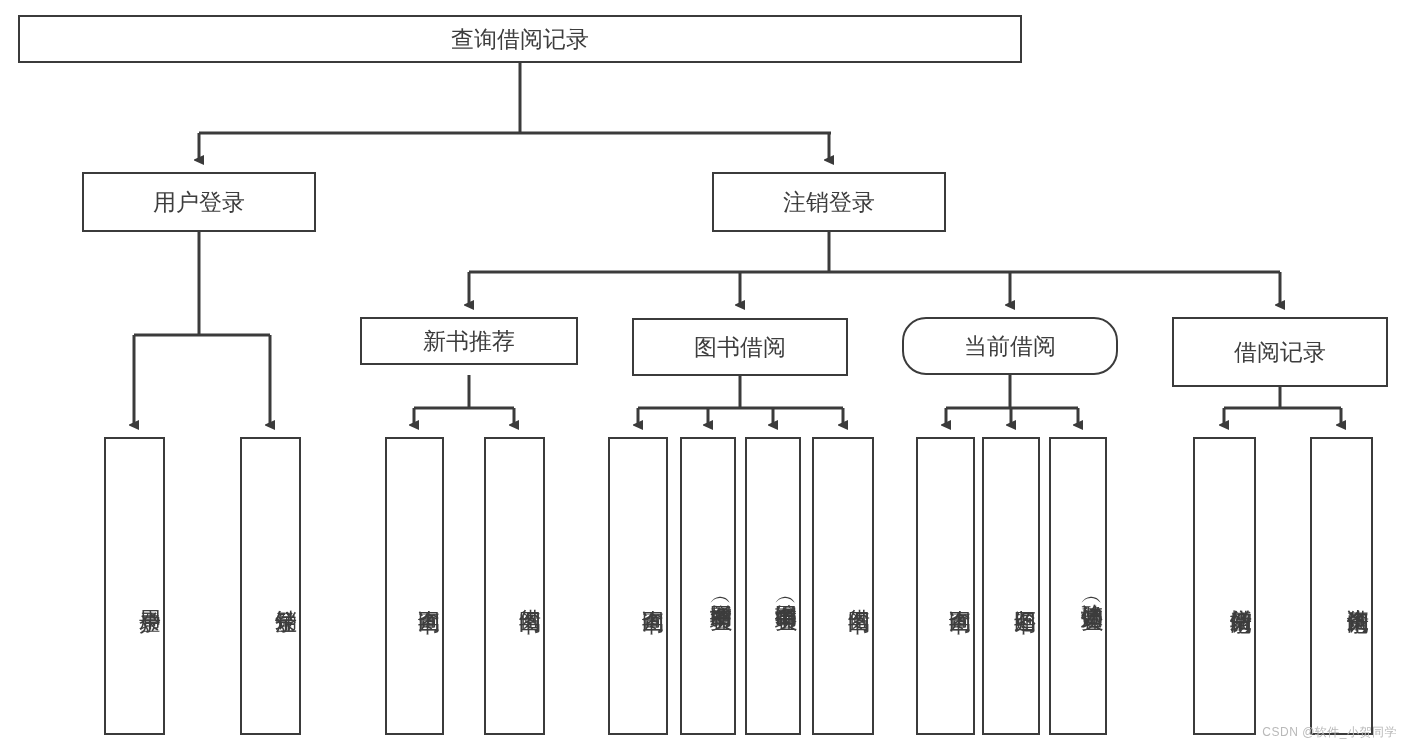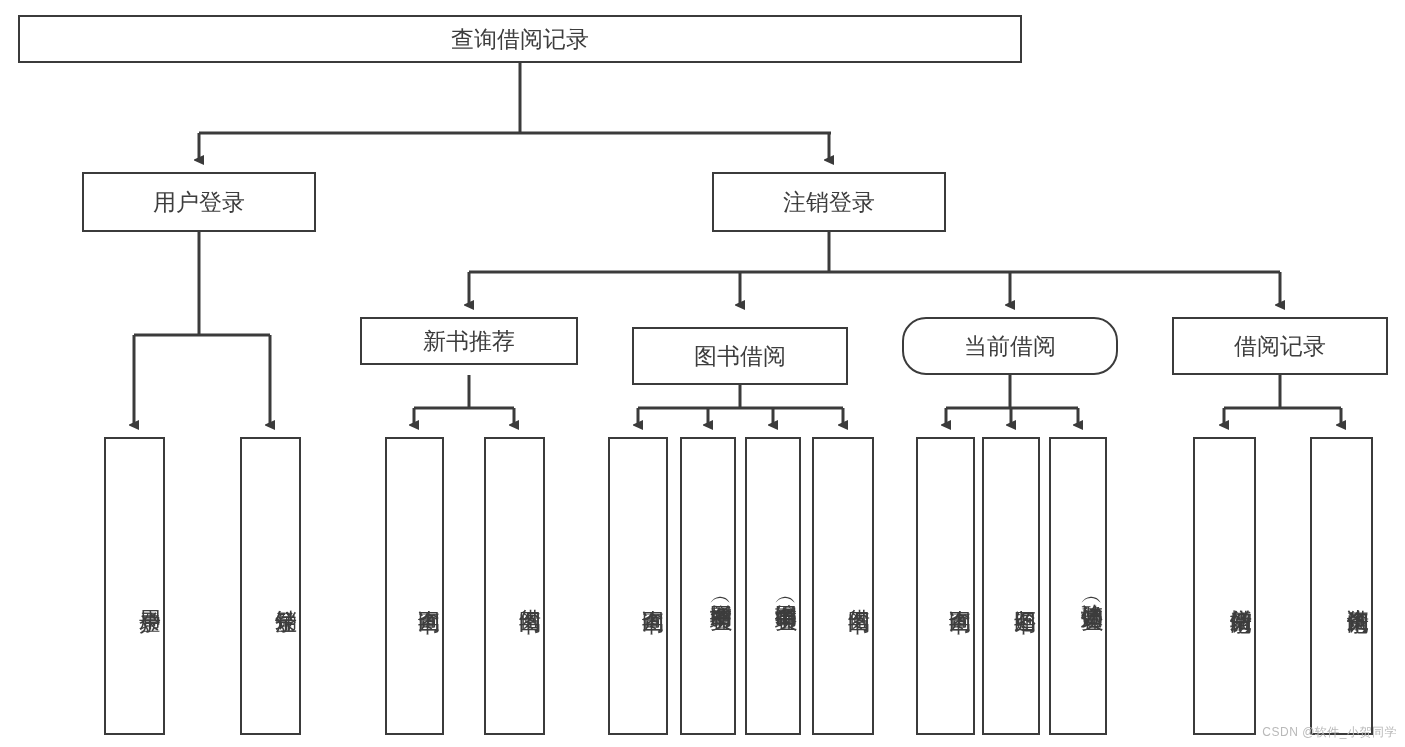--- a/index.html
+++ b/index.html
@@ -119,23 +119,23 @@
       <path d="M1341,408 L1341,425" marker-end="url(#arrow)"></path>
     </g>
   </svg>
 
   <div class="node root" style="left: 18px; top: 15px; width: 1004px; height: 48px;">查询借阅记录</div>
 
   <div class="node h" style="left: 82px; top: 172px; width: 234px; height: 60px;">用户登录</div>
   <div class="node h" style="left: 712px; top: 172px; width: 234px; height: 60px;">注销登录</div>
 
   <div class="node h" style="left: 360px; top: 317px; width: 218px; height: 48px;">新书推荐</div>
-  <div class="node h" style="left: 632px; top: 327px; width: 216px; height: 58px;">图书借阅</div>
+  <div class="node h" style="left: 632px; top: 318px; width: 216px; height: 58px;">图书借阅</div>
   <div class="node h" style="left: 902px; top: 317px; width: 216px; height: 58px; border-radius: 24px;">当前借阅</div>
-  <div class="node h" style="left: 1172px; top: 317px; width: 216px; height: 58px;">借阅记录</div>
+  <div class="node h" style="left: 1172px; top: 317px; width: 216px; height: 70px;">借阅记录</div>
 
   <div class="node v" style="left: 104px; top: 437px; width: 61px; height: 298px;">用户登录</div>
   <div class="node v" style="left: 240px; top: 437px; width: 61px; height: 298px;">注销登录</div>
   <div class="node v" style="left: 385px; top: 437px; width: 59px; height: 298px;">查询图书</div>
   <div class="node v" style="left: 484px; top: 437px; width: 61px; height: 298px;">借阅图书</div>
   <div class="node v" style="left: 608px; top: 437px; width: 60px; height: 298px;">查询图书</div>
   <div class="node v tall" style="left: 680px; top: 437px; width: 56px; height: 298px;">新增图书（管理员）</div>
   <div class="node v tall" style="left: 745px; top: 437px; width: 56px; height: 298px;">编辑图书（管理员）</div>
   <div class="node v" style="left: 812px; top: 437px; width: 62px; height: 298px;">借阅图书</div>
   <div class="node v" style="left: 916px; top: 437px; width: 59px; height: 298px;">查询图书</div>

